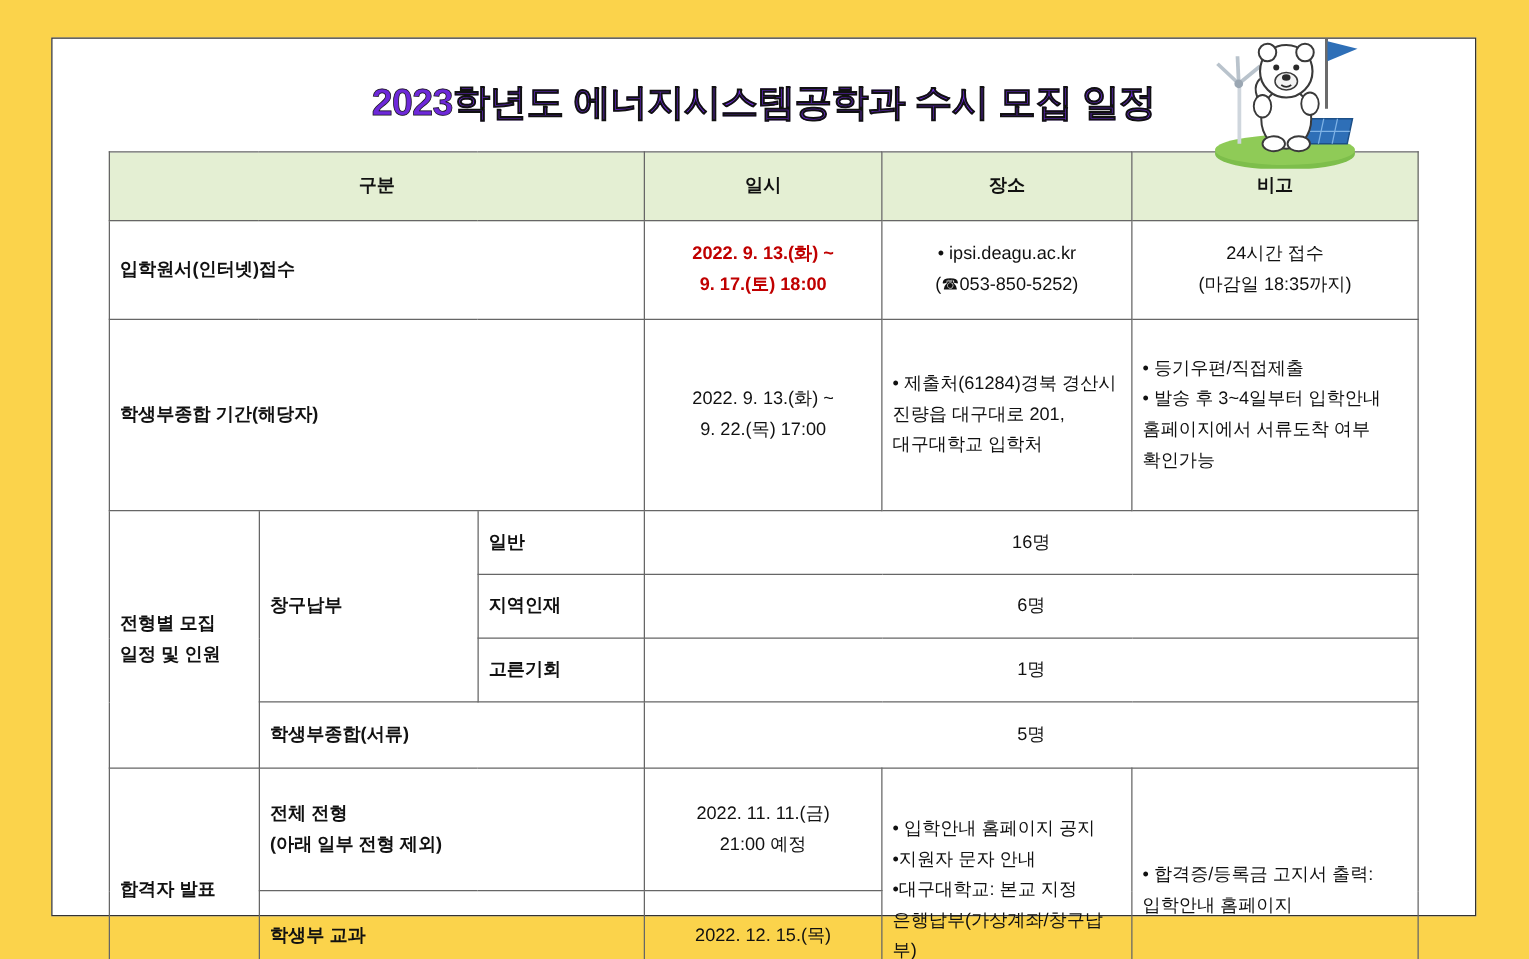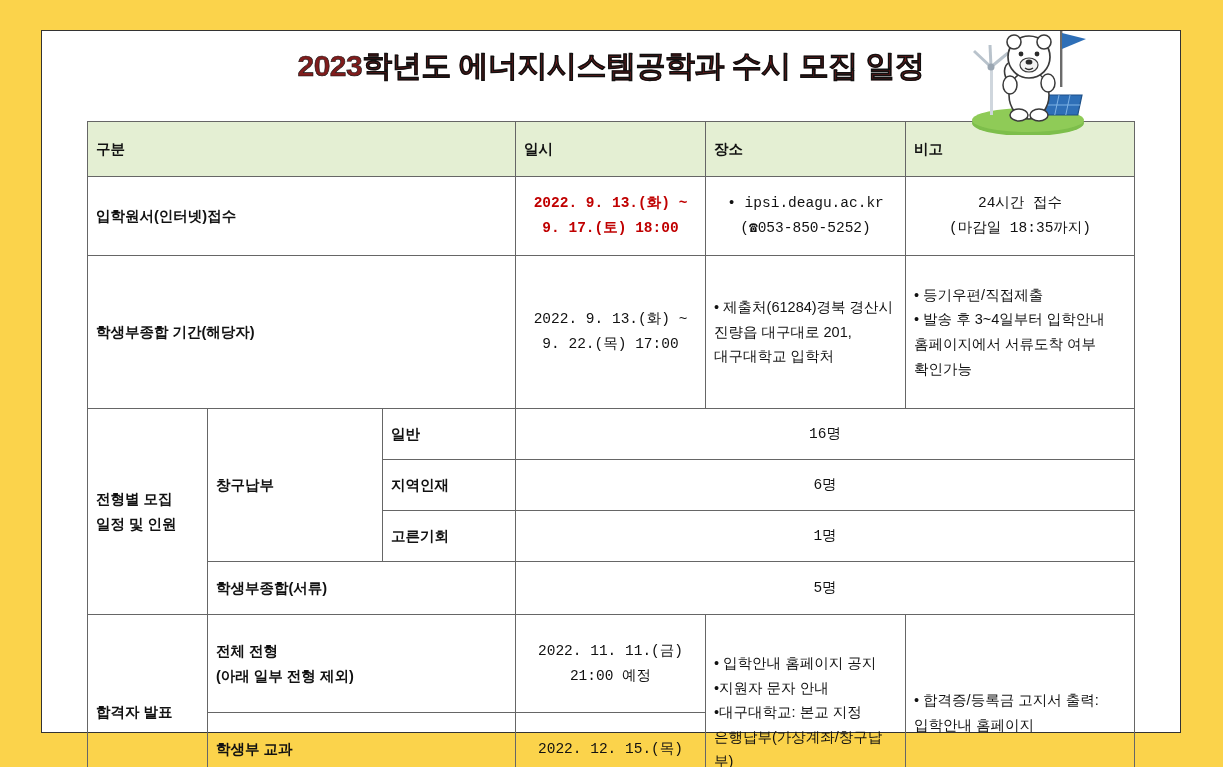--- a/index.html
+++ b/index.html
@@ -24,26 +24,26 @@
     box-sizing: border-box;
   }
   .title-wrap {
     position: relative;
     height: 90px;
   }
   .title {
     position: absolute;
     left: 0;
     right: 0;
-    top: 15px;
+    top: 31px;
     text-align: center;
     font-size: 30px;
     font-weight: bold;
     letter-spacing: -0.5px;
-    color: #7f1d1d;
+    color: #6d28d9;
     -webkit-text-stroke: 0.6px #111111;
   }
   
   .mascot {
     position: absolute;
     right: 88px;
     top: -8px;
     width: 130px;
     height: 112px;
   }
@@ -56,25 +56,26 @@
   table.sched td, table.sched th {
     border: 1px solid #666666;
     font-size: 14.5px;
     color: #111111;
     padding: 6px 8px;
     vertical-align: middle;
     line-height: 1.7;
   }
   .hdr td {
     background: #E4EFD3;
+    text-align: center;
     font-weight: bold;
     font-size: 16px;
     height: 42px;
   }
-  .ctr { text-align: center; font-family: Liberation Mono, monospace; }
+  .ctr { text-align: center; }
   .lft { text-align: left; }
   .red { color: #C00000; font-weight: bold; }
   .cellline { display: block; }
   .c-label { text-align: left; font-weight: bold; }
 </style>
 </head>
 <body>
 
 <div class="poster">
 

